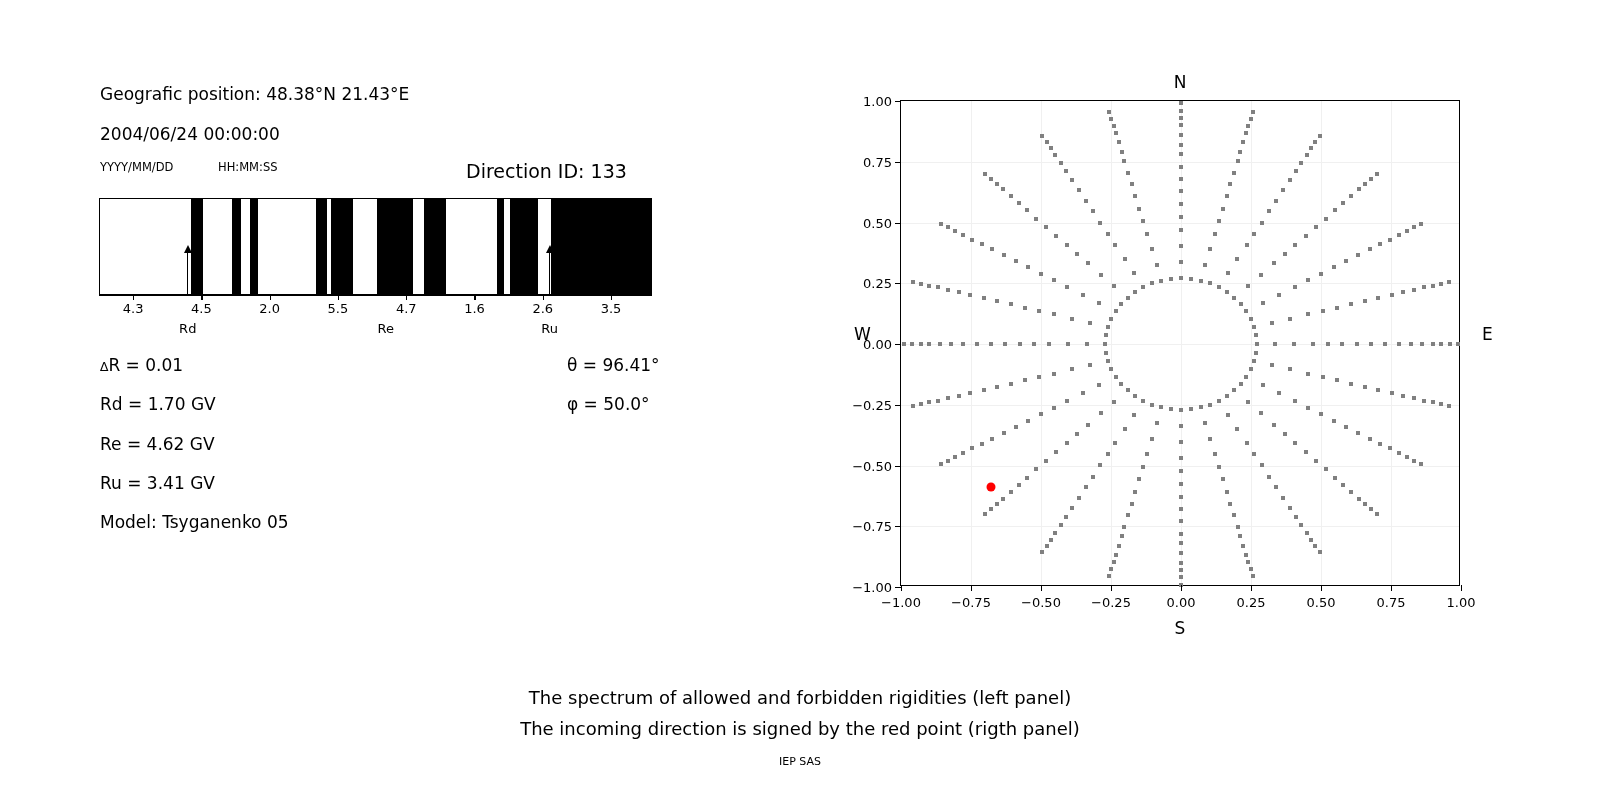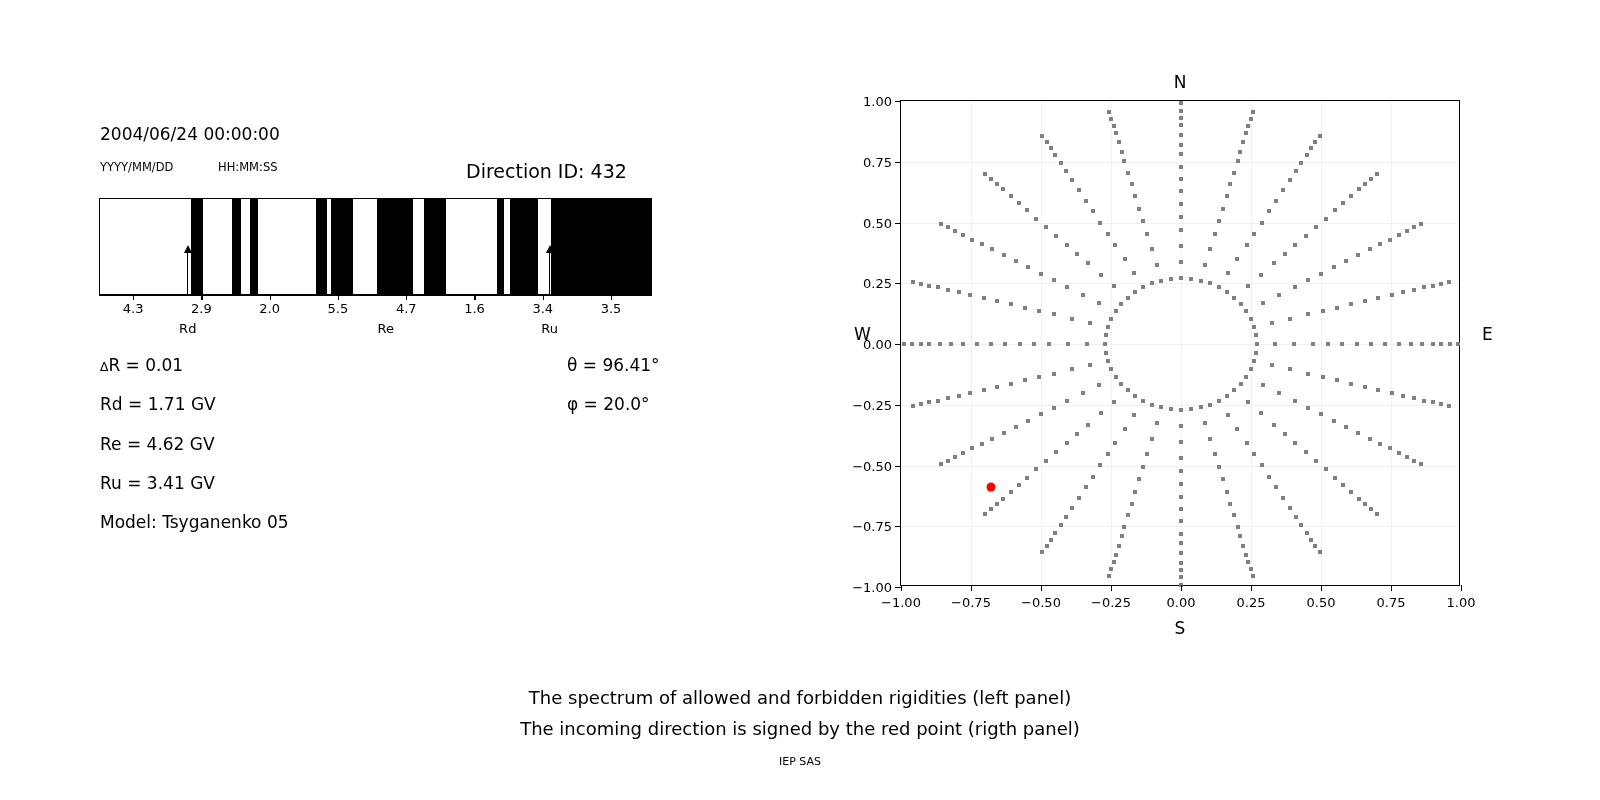--- a/index.html
+++ b/index.html
@@ -80,24 +80,25 @@
   .caption{position:absolute;width:1600px;text-align:center;font-size:18px;white-space:nowrap;}
   #cap1{top:687px;}
   #cap2{top:718px;}
   #footer{top:755px;width:1600px;text-align:center;font-size:11px;position:absolute;}
 </style>
 </head>
 <body>
 
 <div class="abs" id="left-panel">
 
+  <div class="abs hdr-geo">Geografic position: 48.38°N 21.43°E</div>
   <div class="abs hdr-date">2004/06/24 00:00:00</div>
   <div class="abs hdr-fmt-date">YYYY/MM/DD</div>
   <div class="abs hdr-fmt-time">HH:MM:SS</div>
-  <div class="abs hdr-dirid">Direction ID: 432</div>
+  <div class="abs hdr-dirid">Direction ID: 133</div>
 
   <div class="abs" id="spectrum-wrap">
     <div id="spectrum-bar">
         <div class="band" style="left: 90.8012px; width: 12.2889px;"></div>
         <div class="band" style="left: 131.764px; width: 8.87531px;"></div>
         <div class="band" style="left: 150.198px; width: 8.19259px;"></div>
         <div class="band" style="left: 215.738px; width: 10.9235px;"></div>
         <div class="band" style="left: 230.758px; width: 21.8469px;"></div>
         <div class="band" style="left: 276.5px; width: 36.8667px;"></div>
         <div class="band" style="left: 324.29px; width: 21.8469px;"></div>
@@ -105,57 +106,57 @@
         <div class="band" style="left: 409.63px; width: 28.6741px;"></div>
         <div class="band" style="left: 451.275px; width: 101.725px;"></div>
       </div>
   </div>
 
   <div class="abs" id="spectrum-axis">
     <div id="axis-line"></div>
   <div class="tick" style="left: 34.1358px;"></div>
       <div class="ticklabel" style="left: 34.1358px;">4.3</div>
       <div class="tick" style="left: 102.407px;"></div>
-      <div class="ticklabel" style="left: 102.407px;">2.9</div>
+      <div class="ticklabel" style="left: 102.407px;">4.5</div>
       <div class="tick" style="left: 170.679px;"></div>
       <div class="ticklabel" style="left: 170.679px;">2.0</div>
       <div class="tick" style="left: 238.951px;"></div>
       <div class="ticklabel" style="left: 238.951px;">5.5</div>
       <div class="tick" style="left: 307.222px;"></div>
       <div class="ticklabel" style="left: 307.222px;">4.7</div>
       <div class="tick" style="left: 375.494px;"></div>
       <div class="ticklabel" style="left: 375.494px;">1.6</div>
       <div class="tick" style="left: 443.765px;"></div>
-      <div class="ticklabel" style="left: 443.765px;">3.4</div>
+      <div class="ticklabel" style="left: 443.765px;">2.6</div>
       <div class="tick" style="left: 512.037px;"></div>
       <div class="ticklabel" style="left: 512.037px;">3.5</div>
       <div class="marker" style="left: 88.7531px; top: 0px;">
         <div class="shaft"></div>
         <div class="head"></div>
         <div class="mlabel" style="top:26px">Rd</div>
       </div>
       <div class="marker" style="left: 286.741px; top: 0px;">
         <div class="shaft"></div>
         <div class="head"></div>
         <div class="mlabel" style="top:26px">Re</div>
       </div>
       <div class="marker" style="left: 450.593px; top: 0px;">
         <div class="shaft"></div>
         <div class="head"></div>
         <div class="mlabel" style="top:26px">Ru</div>
       </div>
     </div>
 
   <div class="abs param pcol1 prow0"><span class="delta-small">∆</span>R = 0.01</div>
-  <div class="abs param pcol1 prow1">Rd = 1.71 GV</div>
+  <div class="abs param pcol1 prow1">Rd = 1.70 GV</div>
   <div class="abs param pcol1 prow2">Re = 4.62 GV</div>
   <div class="abs param pcol1 prow3">Ru = 3.41 GV</div>
   <div class="abs param pcol1 prow4">Model: Tsyganenko 05</div>
   <div class="abs param pcol2 prow0">θ = 96.41°</div>
-  <div class="abs param pcol2 prow1">φ = 20.0°</div>
+  <div class="abs param pcol2 prow1">φ = 50.0°</div>
 </div>
 
 <div class="abs" id="right-panel">
   <div class="compass" id="compass-n">N</div>
   <div class="compass" id="compass-s">S</div>
   <div class="compass" id="compass-w">W</div>
   <div class="compass" id="compass-e">E</div>
   <div id="plot-frame">
       <div class="gridline-v" style="left: 70px;"></div>
       <div class="gridline-v" style="left: 140px;"></div>

